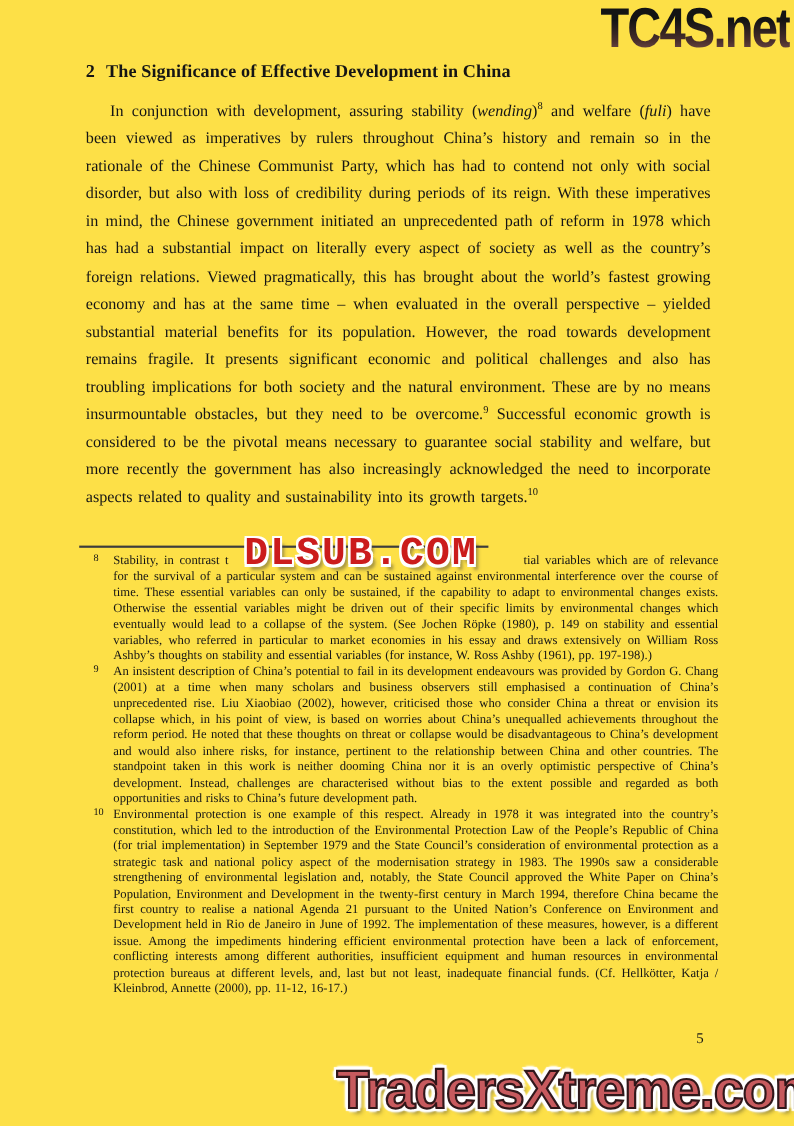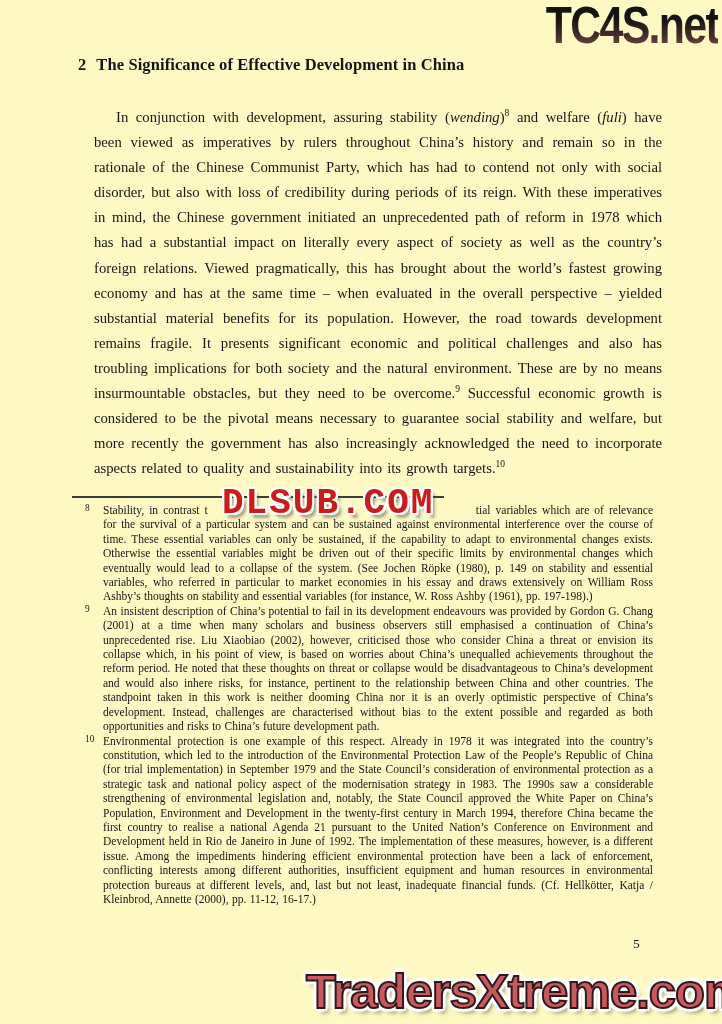--- a/index.html
+++ b/index.html
@@ -1,38 +1,38 @@
 <!DOCTYPE html>
 <html><head>
 <meta charset="utf-8">
 <style>
   html,body{margin:0;padding:0;}
   .page{
     position:relative; width:722px; height:1024px;
-    background:#fef9c3; overflow:hidden;
+    background:#fde047; overflow:hidden;
     font-family:"Liberation Serif", serif; color:#151515;
   }
   
   .wm-top{
     position:absolute; top:-4px; right:4px;
     font-family:"Liberation Sans", sans-serif; font-weight:bold;
     font-size:51px; letter-spacing:-2px; white-space:nowrap;
     transform:scaleX(0.84); transform-origin:right top;
     background:linear-gradient(to bottom, #141414 38%, #4a2f2c 70%, #93655d 100%);
     -webkit-background-clip:text; background-clip:text; color:transparent;
   }
   
   .heading{
     position:absolute; left:78px; top:55px; margin:0;
     font-size:16.5px; font-weight:bold; letter-spacing:0.1px; white-space:nowrap;
   }
   .heading .num{ margin-right:10px; }
   
   .body-par{
-    position:absolute; left:78px; top:89px; width:568px; margin:16px;
+    position:absolute; left:78px; top:89px; width:568px; margin:0;
     font-size:14.7px; line-height:25.1px; text-align:justify; text-indent:22px;
     word-spacing:1.5px;
   }
   .body-par sup{ font-size:9.5px; line-height:0; vertical-align:super; }
   .body-par i{ font-style:italic; }
   
   .fn-rule{
     position:absolute; left:72px; top:496px; width:372px; height:1.6px;
     background:#3c3c3c; border:none;
   }

